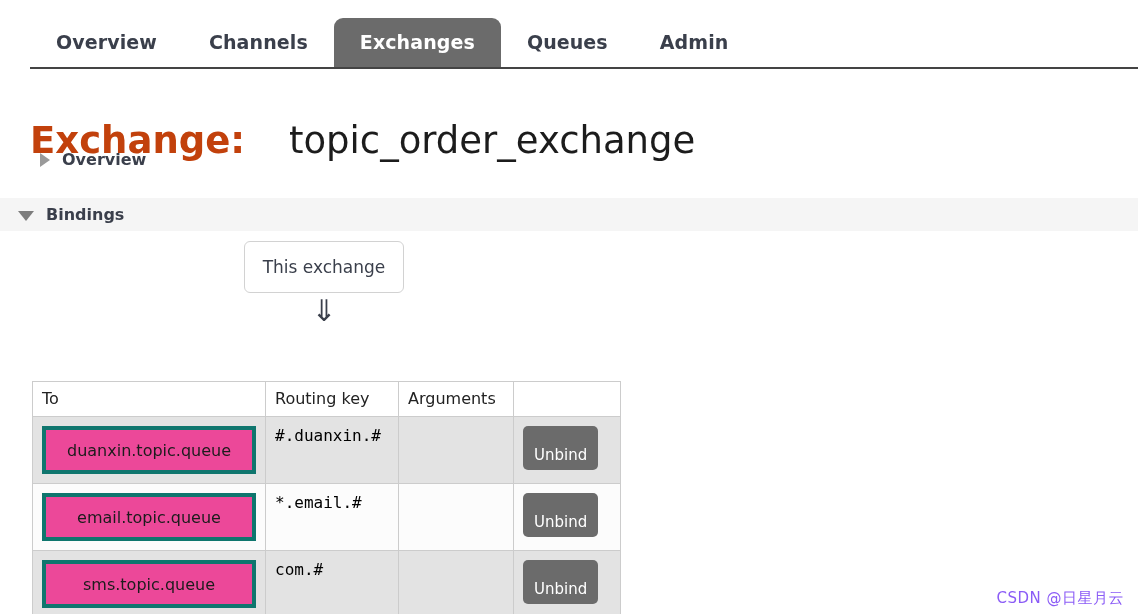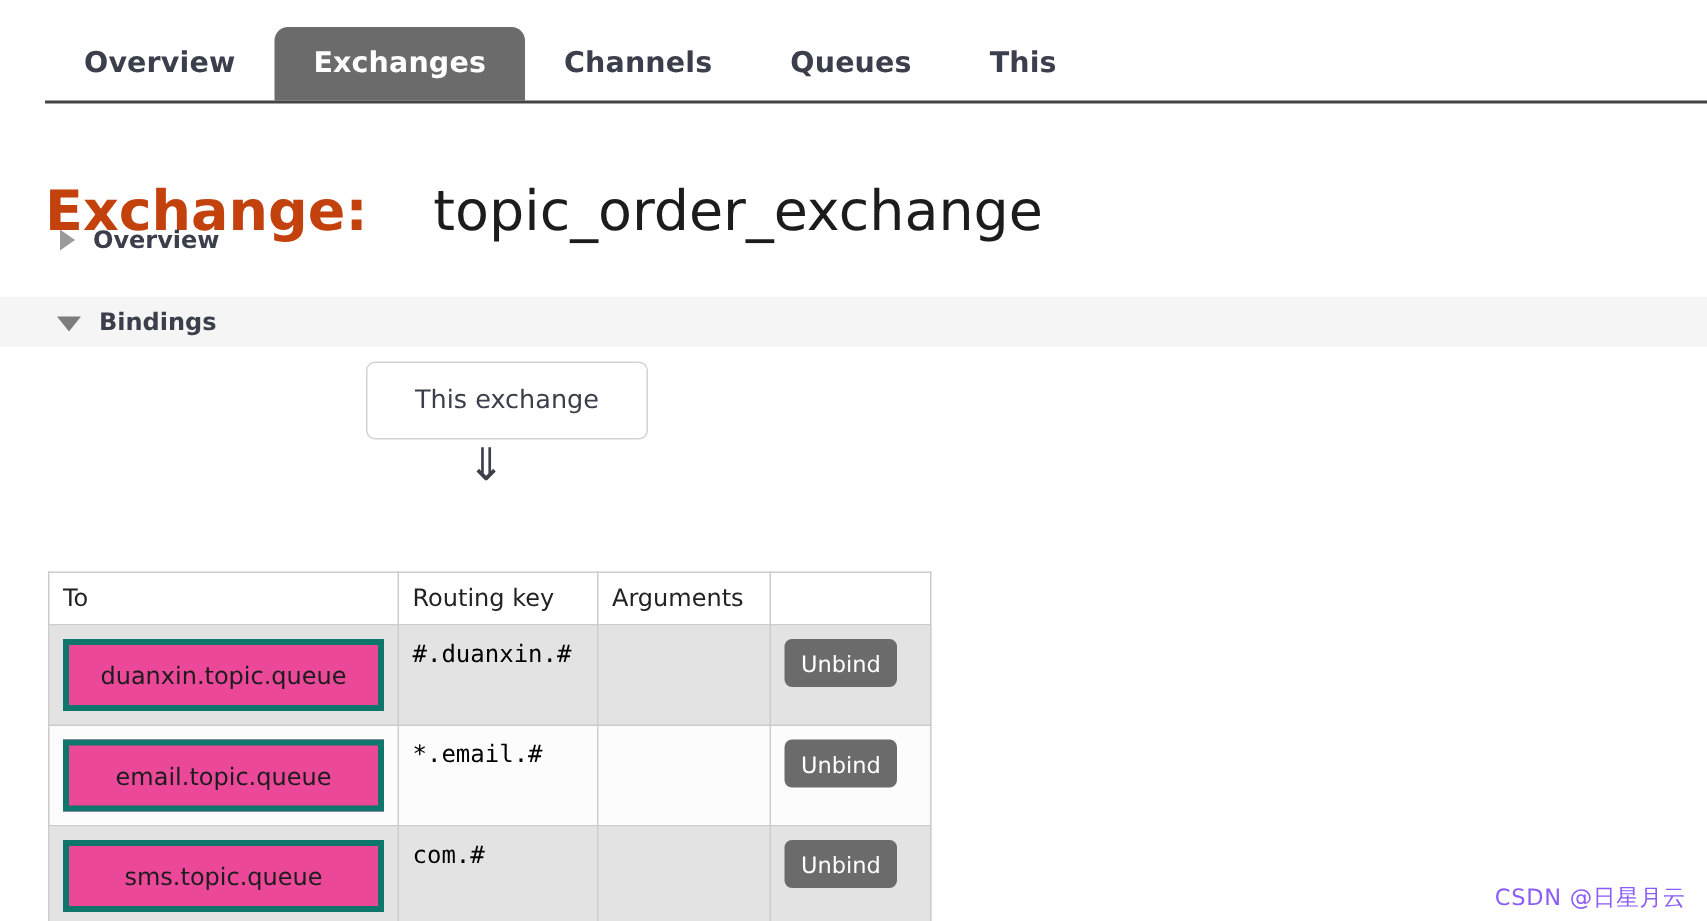--- a/index.html
+++ b/index.html
@@ -91,21 +91,21 @@
   }
   .section-head.overview {
     top: 146px;
     height: 28px;
     padding-left: 40px;
     background: transparent;
   }
   .section-head.bindings {
     top: 198px;
     height: 33px;
-    padding-left: 38px;
+    padding-left: 18px;
     background: #f5f5f5;
   }
   .tri {
     width: 0;
     height: 0;
     margin-right: 12px;
     flex: 0 0 auto;
   }
   .tri.right {
     border-top: 7px solid transparent;
@@ -123,21 +123,21 @@
     font-weight: bold;
     color: #3a3f4b;
     line-height: 1;
   }
 
   
   .exchange-node {
     position: absolute;
     left: 244px;
     top: 241px;
-    width: 188px;
+    width: 160px;
     height: 52px;
     box-sizing: border-box;
     border: 1px solid #d2d2d2;
     border-radius: 6px;
     background: #ffffff;
     display: flex;
     align-items: center;
     justify-content: center;
     font-size: 17px;
     color: #3a3f4b;
@@ -218,21 +218,21 @@
   }
   .unbind-btn {
     display: inline-flex;
     align-items: center;
     justify-content: center;
     background: #6b6b6b;
     color: #ffffff;
     font-size: 15px;
     border: none;
     border-radius: 5px;
-    padding: 10px 11px 7px 11px;
+    padding: 22px 11px 7px 11px;
     cursor: pointer;
     font-family: inherit;
     line-height: 1;
   }
   .args-cell { }
 
   
   .watermark {
     position: absolute;
     right: 14px;
@@ -244,31 +244,31 @@
   }
 </style>
 </head>
 <body>
 
 <div class="nav-wrap">
   <div class="nav-list">
     <div class="nav-item">
       <span>Overview</span>
     </div>
+    <div class="nav-item">
+      <span>Channels</span>
+    </div>
     <div class="nav-item active">
       <span>Exchanges</span>
     </div>
     <div class="nav-item">
-      <span>Channels</span>
+      <span>Queues</span>
     </div>
     <div class="nav-item">
-      <span>Queues</span>
-    </div>
-    <div class="nav-item">
-      <span>This</span>
+      <span>Admin</span>
     </div>
   </div>
   <div class="nav-rule"></div>
 </div>
 
 <h1 class="page-title">
   <span class="label">Exchange:</span>
   <span class="value">topic_order_exchange</span>
 </h1>
 

